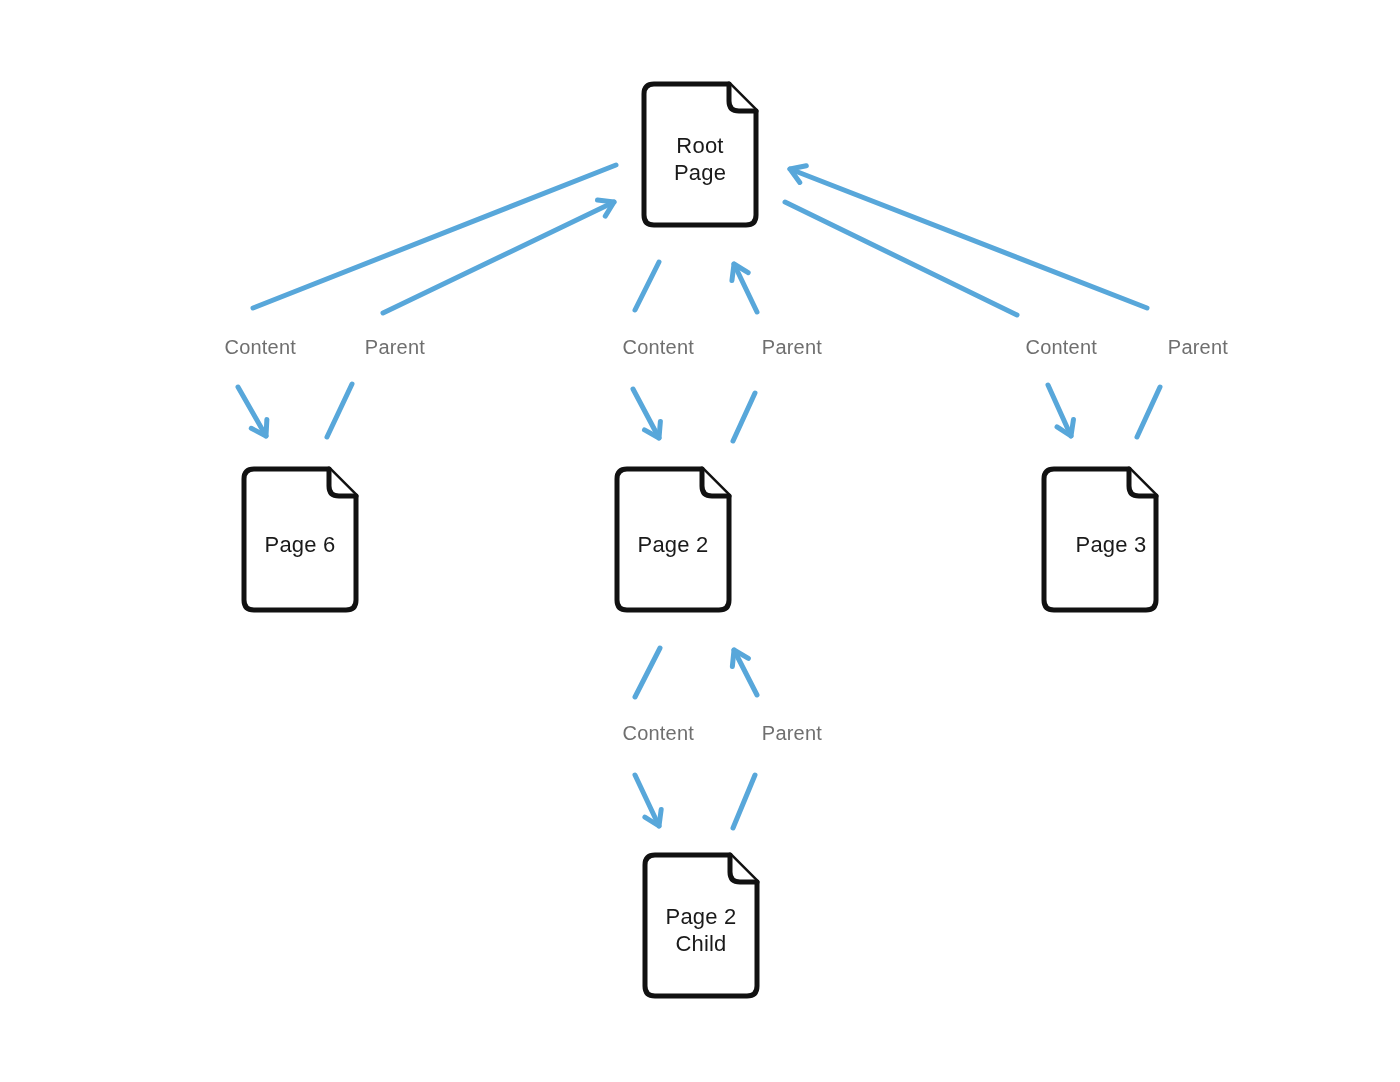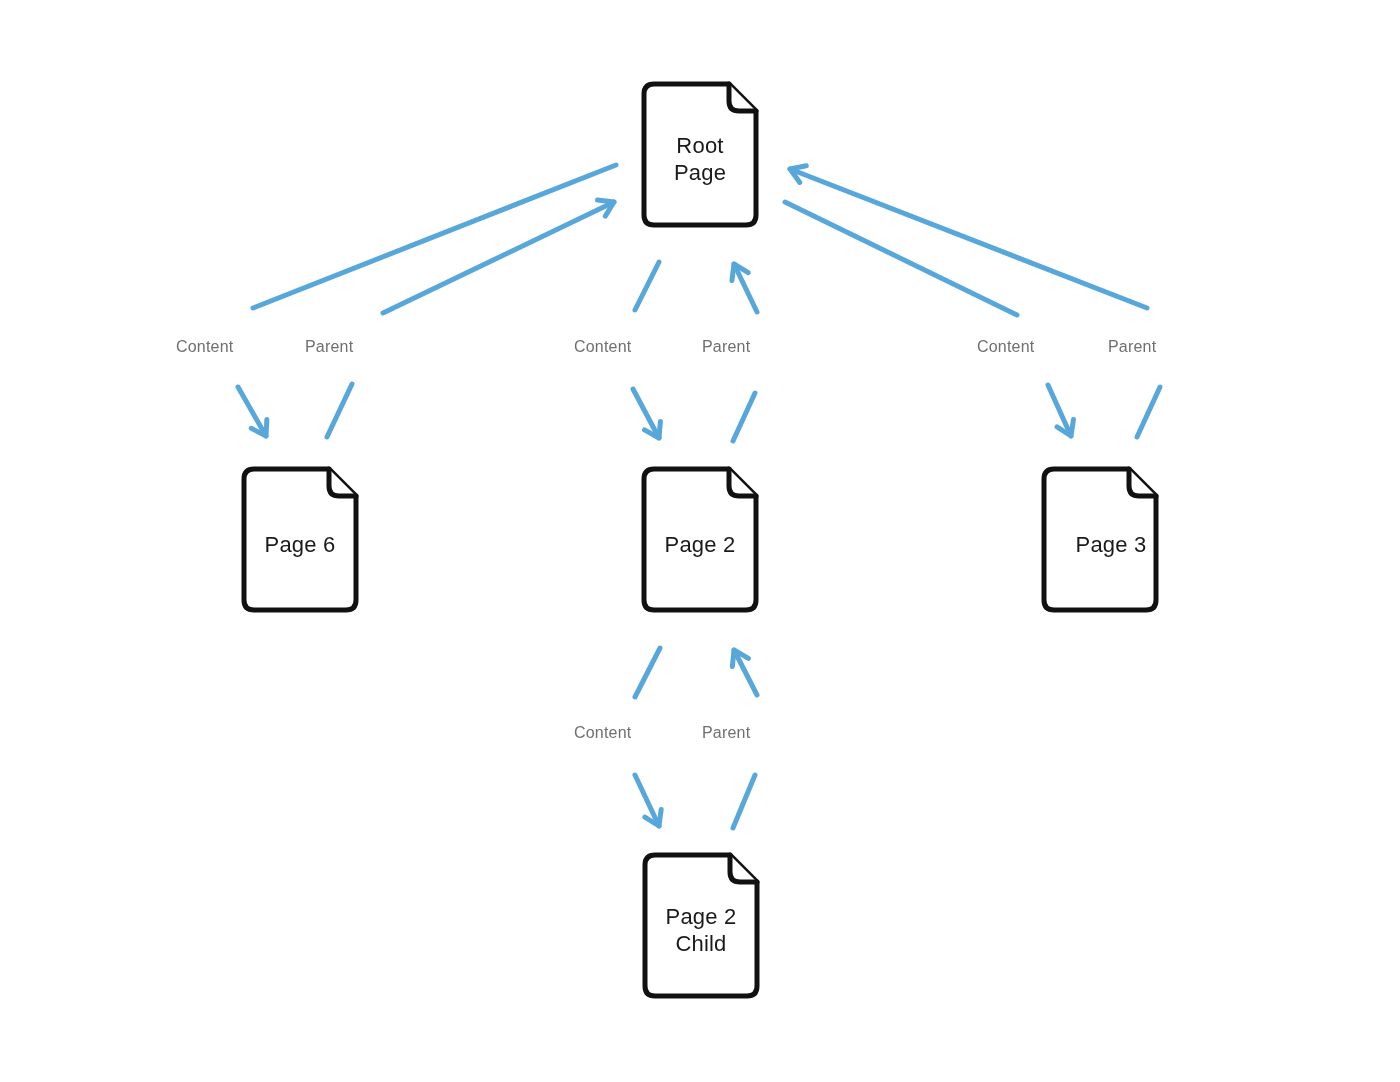--- a/index.html
+++ b/index.html
@@ -19,22 +19,22 @@
   .ah-path{stroke:var(--arrow);stroke-width:5;stroke-linecap:round;stroke-linejoin:round;fill:none;}
   .doc-node{position:absolute;width:118px;height:147px;}
   .doc-node svg{position:absolute;left:0;top:0;width:118px;height:147px;overflow:visible;}
   .doc-shape{fill:#ffffff;stroke:var(--node-stroke);stroke-width:5;stroke-linejoin:round;stroke-linecap:round;}
   .node-label{
     position:absolute;left:50%;top:50%;transform:translate(-50%,-50%);
     width:86px;margin-top:4px;text-align:center;
     font-size:22px;line-height:27px;color:var(--node-text);letter-spacing:.2px;
   }
   .edge-label{
-    position:absolute;width:120px;text-align:left;
-    font-size:16px;line-height:26px;color:var(--label);letter-spacing:.2px;
+    position:absolute;width:120px;text-align:right;
+    font-size:20px;line-height:26px;color:var(--label);letter-spacing:.2px;
     white-space:nowrap;
   }
 </style>
 </head>
 <body>
 
 <div class="stage">
 
   <svg class="arrows" viewBox="0 0 1400 1082">
     <defs>
@@ -73,21 +73,21 @@
   </div>
 
   <div class="doc-node" style="left:241px;top:466px;">
     <svg viewBox="0 0 118 147">
       <path class="doc-shape" d="M 88 3 H 13 Q 3 3 3 13 V 134 Q 3 144 13 144 H 105 Q 115 144 115 134 V 30 Z"></path>
       <path class="doc-shape" d="M 88 3 V 20 Q 88 30 98 30 H 115"></path>
     </svg>
     <div class="node-label">Page 6</div>
   </div>
 
-  <div class="doc-node" style="left:641px;top:466px;text-decoration:underline;">
+  <div class="doc-node" style="left:614px;top:466px;text-decoration:underline;">
     <svg viewBox="0 0 118 147">
       <path class="doc-shape" d="M 88 3 H 13 Q 3 3 3 13 V 134 Q 3 144 13 144 H 105 Q 115 144 115 134 V 30 Z"></path>
       <path class="doc-shape" d="M 88 3 V 20 Q 88 30 98 30 H 115"></path>
     </svg>
     <div class="node-label">Page 2</div>
   </div>
 
   <div class="doc-node" style="left:1041px;top:466px;padding-left:22px;">
     <svg viewBox="0 0 118 147">
       <path class="doc-shape" d="M 88 3 H 13 Q 3 3 3 13 V 134 Q 3 144 13 144 H 105 Q 115 144 115 134 V 30 Z"></path>

